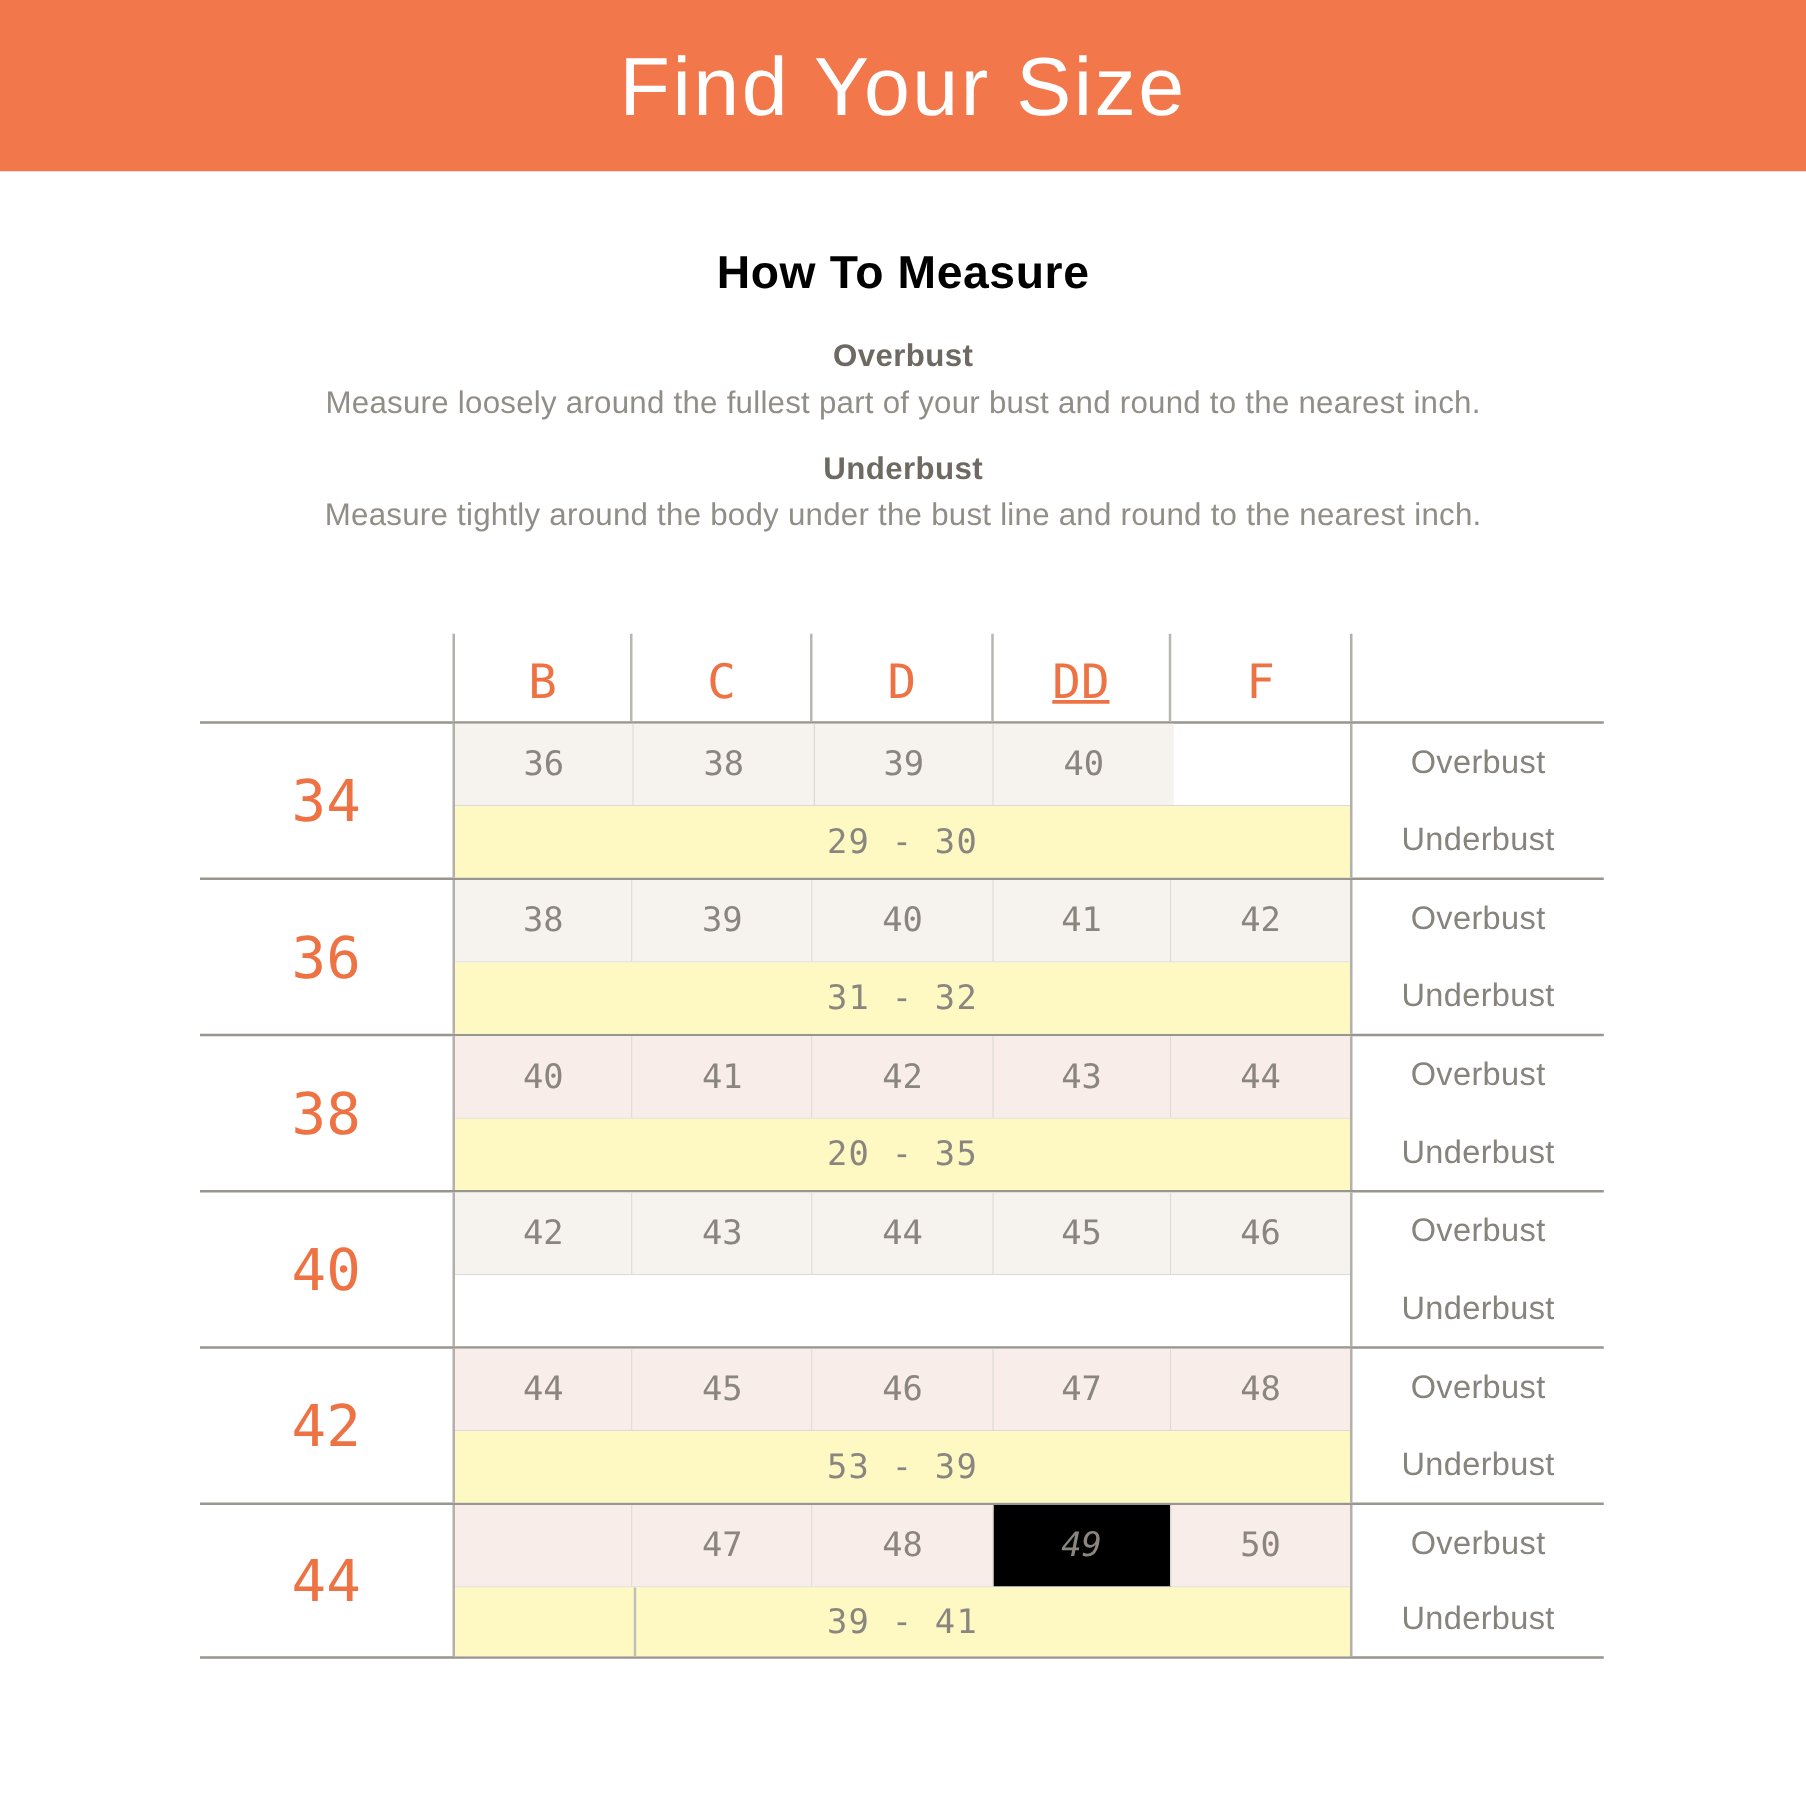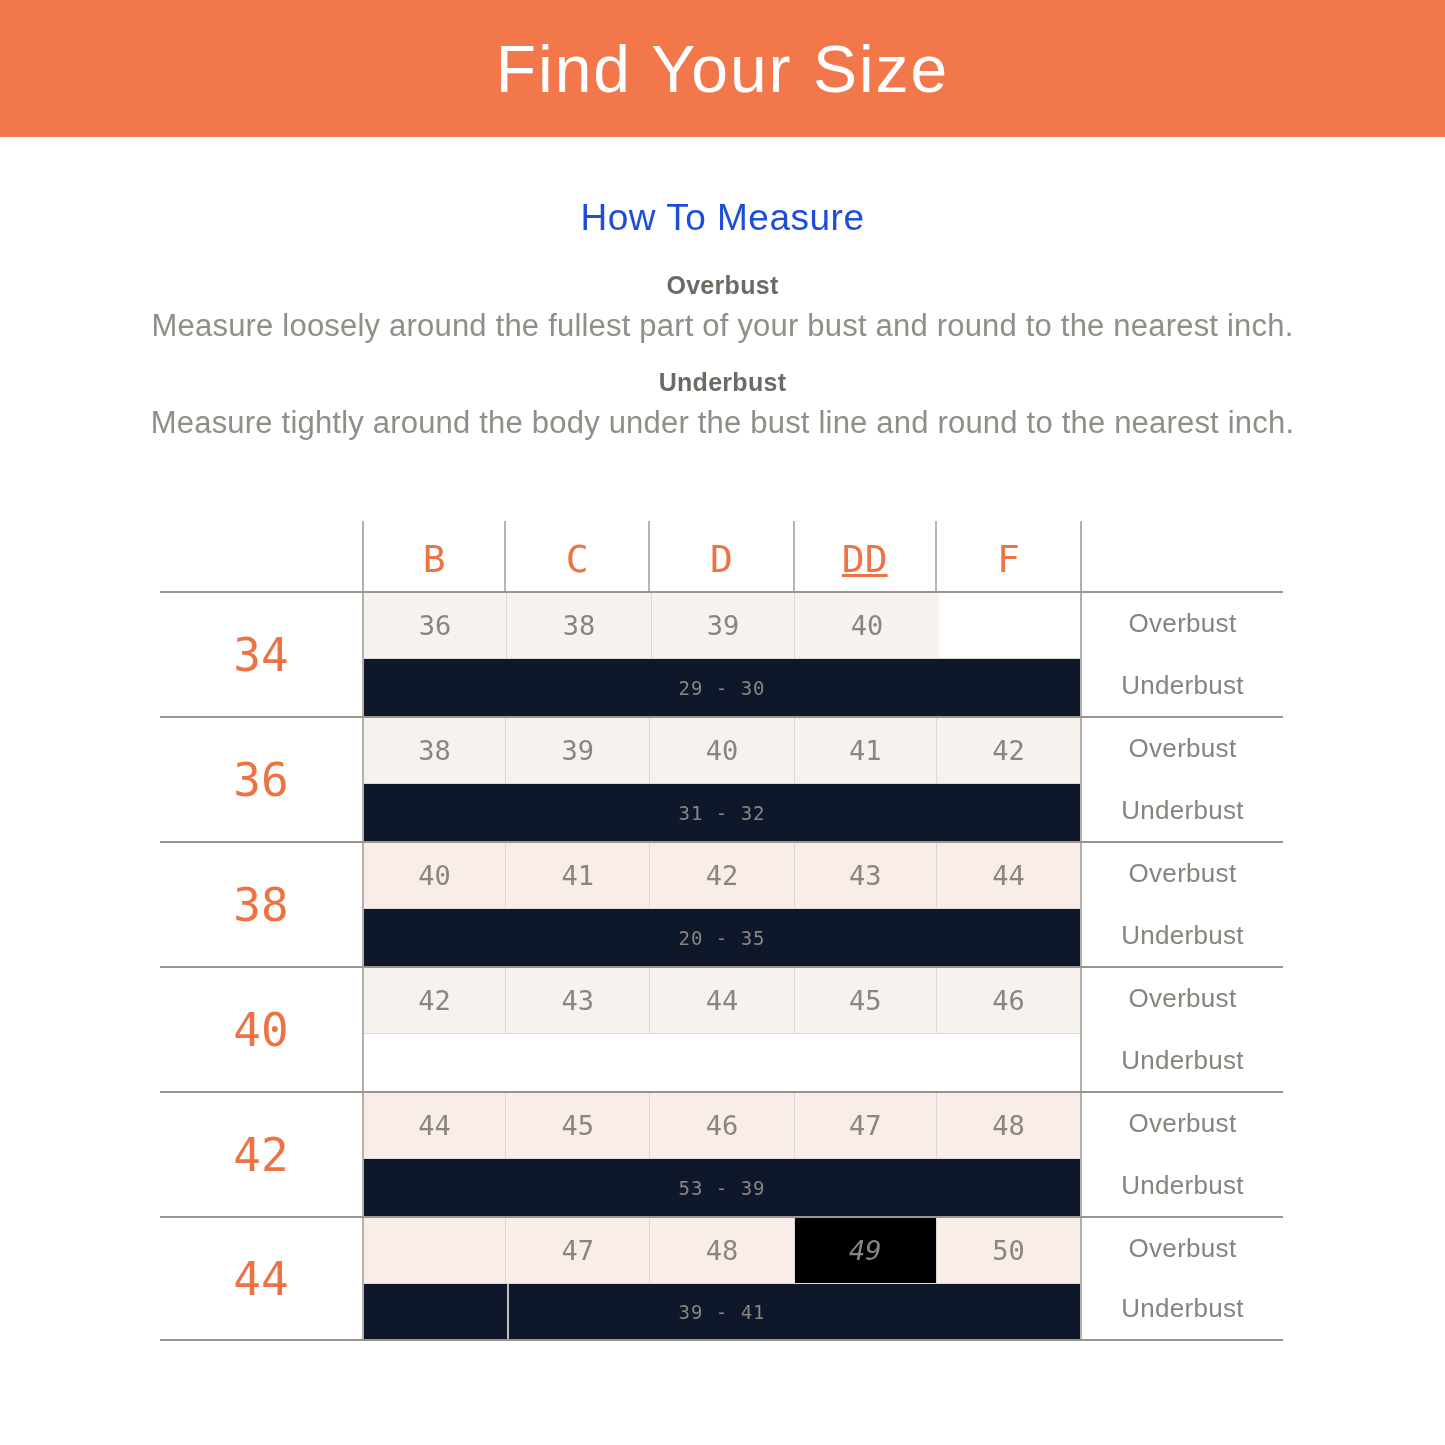--- a/index.html
+++ b/index.html
@@ -18,30 +18,30 @@
     display: flex; align-items: center; justify-content: center;
   }
   .banner h1 {
     color: #ffffff; font-size: 66px; font-weight: 300;
     letter-spacing: 2px;
   }
 
   
   .howto { padding-top: 60px; text-align: center; }
   .howto-title {
-    color: #1d4ed8; font-size: 37px; font-weight: 400;
+    color: #000000; font-size: 37px; font-weight: 700;
     margin-bottom: 32px; letter-spacing: 0.5px;
   }
   .measure-block { margin-bottom: 24px; }
   .measure-heading {
     color: #6E6A63; font-size: 25px; font-weight: 700;
     margin-bottom: 8px; letter-spacing: 0.3px;
   }
   .measure-text {
-    color: #918D87; font-size: 31px; font-weight: 400;
+    color: #918D87; font-size: 25px; font-weight: 400;
     letter-spacing: 0.2px;
   }
 
   
   .size-table {
     margin: 80px 0 0 160px;
     width: 1123px;
     position: relative;
   }
   .thead { display: flex; height: 70px; }
@@ -87,22 +87,22 @@
     color: #8A857F;
     font-family: "DejaVu Sans Mono", monospace;
     font-size: 27px;
   }
   .ob-cell:last-child { border-right: none; }
   .ub-row {
     flex: 1; position: relative;
     display: flex; align-items: center; justify-content: center;
     color: #8A857F;
     font-family: "DejaVu Sans Mono", monospace;
-    font-size: 19px;
-    background: #0f172a;
+    font-size: 27px;
+    background: #fef9c3;
     letter-spacing: 1px;
   }
   .ub-divider {
     position: absolute; left: 143px; top: 0; bottom: 0;
     width: 2px; background: #C2BFBB;
   }
   .labels-cell { width: 201px; display: flex; flex-direction: column; }
   .labels-cell .row-label {
     flex: 1; display: flex; align-items: center; justify-content: center;
     color: #87837D; font-size: 26px; letter-spacing: 0.3px;

